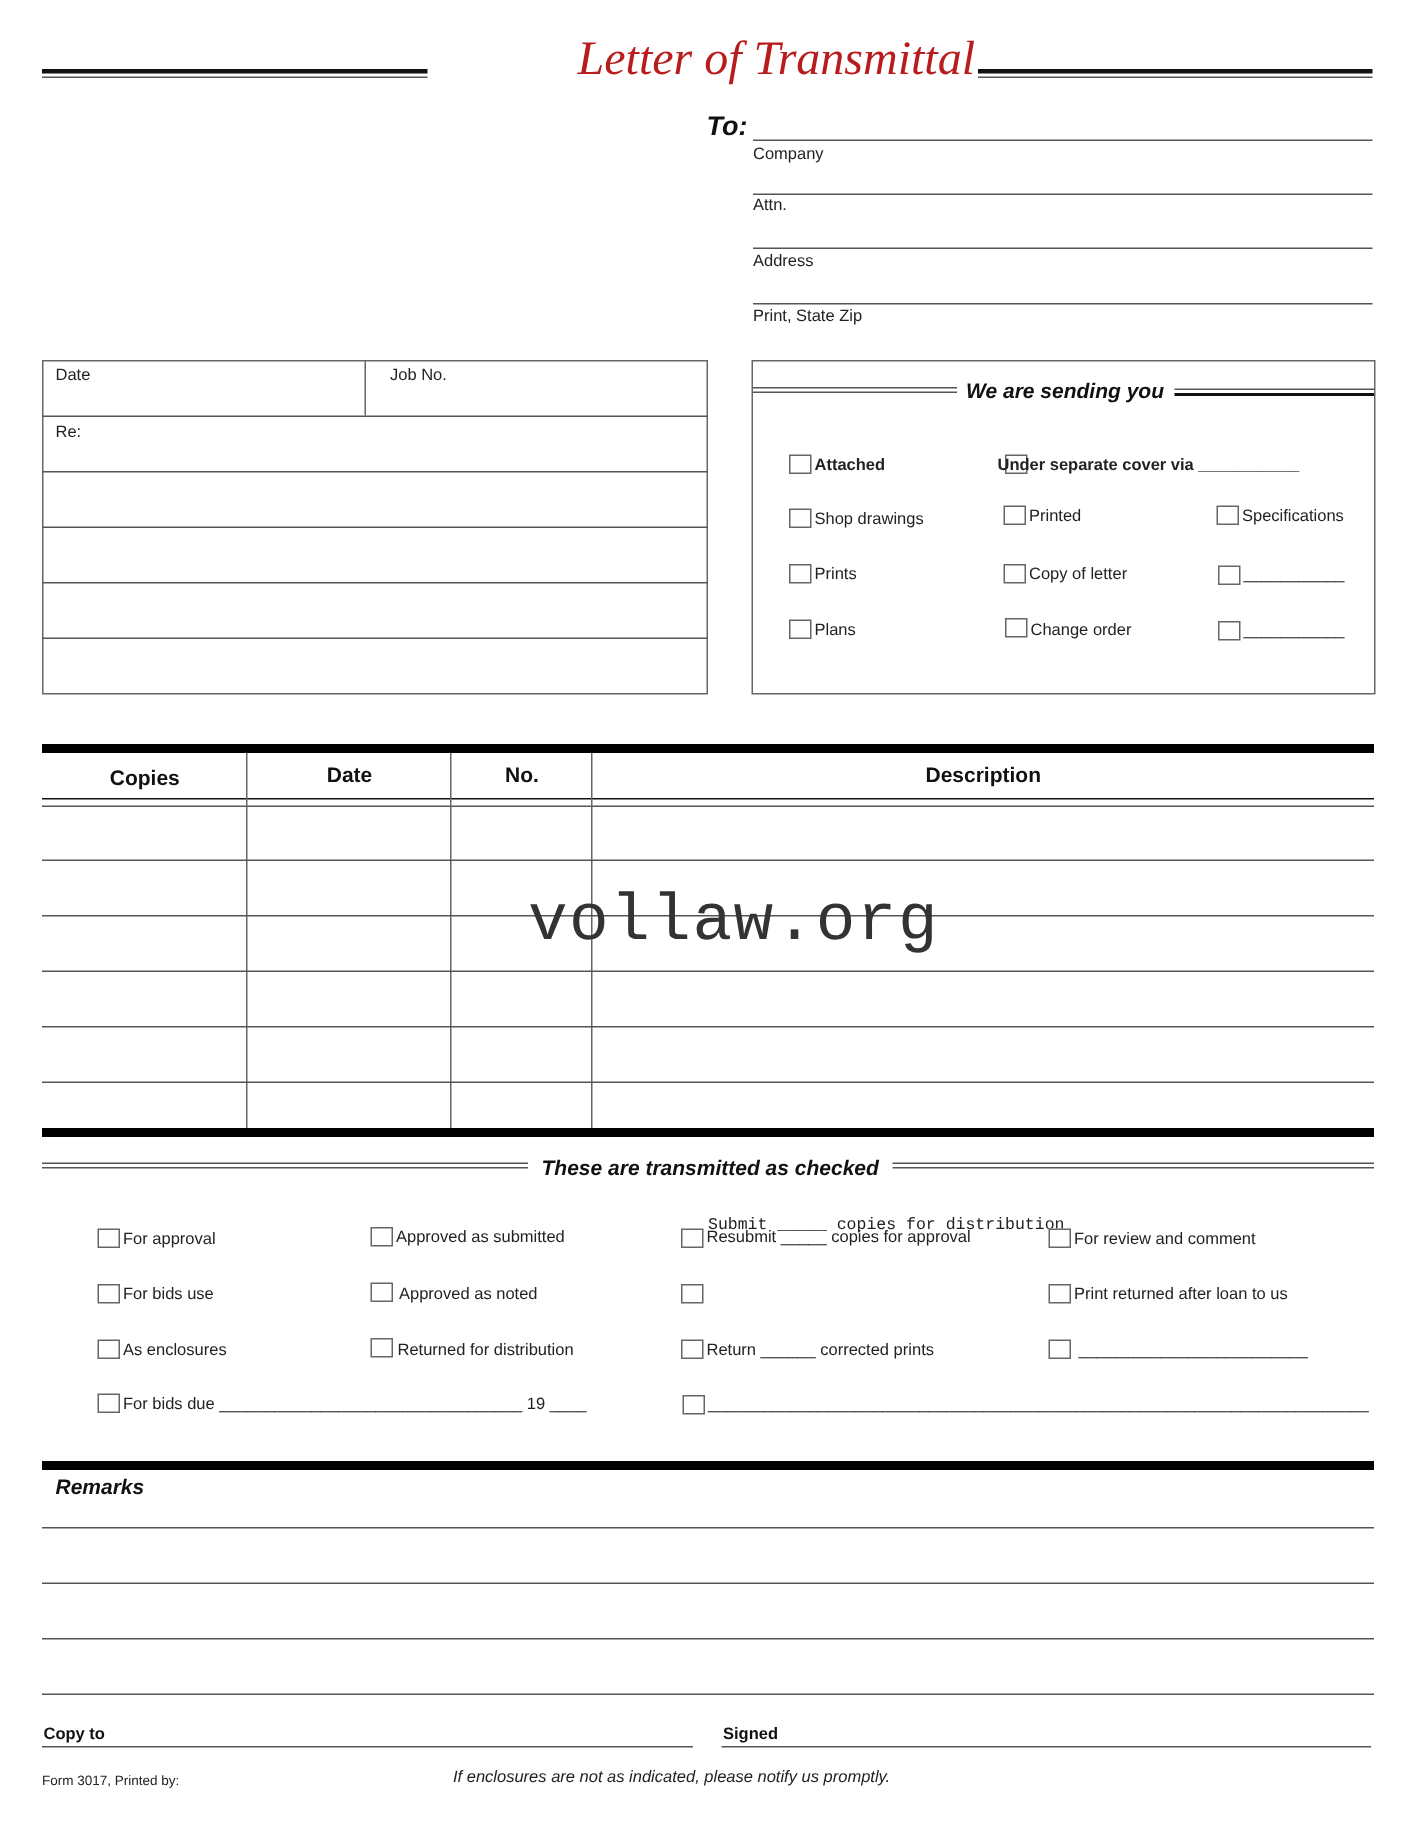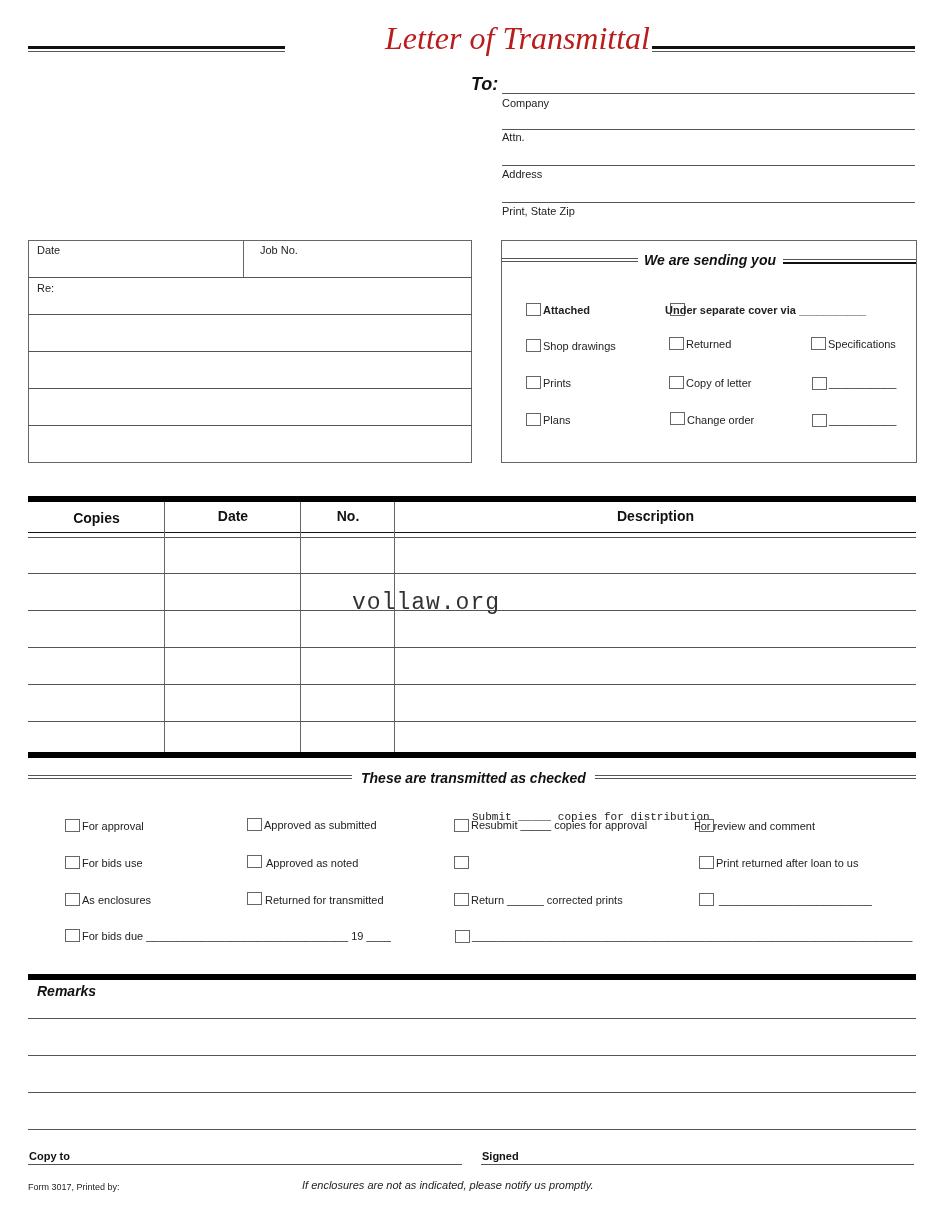--- a/index.html
+++ b/index.html
@@ -29,21 +29,21 @@
   .thin-dbl .b { position: absolute; left:0; right:0; top:3px; height:1px; background:#555; }
 
   .cb { position: absolute; width: 15px; height: 13px; border: 1px solid #666; background: #fff; }
   .cb-label { position: absolute; font-size: 11px; color: #222; white-space: nowrap; }
   .cb-label.bold { font-weight: bold; }
 
   .th { position: absolute; font-weight: bold; font-size: 14px; text-align: center; }
   .vline { position: absolute; width: 1px; background: #666; }
 
   .watermark { position: absolute; left: 352px; top: 590px; font-family: "Liberation Mono", monospace;
-               font-size: 23px; color: #333; letter-spacing: 1px; }
+               font-size: 44px; color: #333; letter-spacing: 1px; }
 
   .remarks-label { position: absolute; left: 37px; top: 983px; font-weight: bold; font-style: italic; font-size: 14px; }
   .sig-label { position: absolute; font-weight: bold; font-size: 11px; }
   .footer-left { position: absolute; left: 28px; top: 1182px; font-size: 9px; color: #222; }
   .footer-center { position: absolute; left: 302px; top: 1179px; font-style: italic; font-size: 11px; color: #222; }
 </style>
 </head>
 <body>
 
 <div class="dbl-rule" style="left:28px; top:46px; width:257px;">
@@ -96,21 +96,21 @@
   </div>
 
 <div class="cb" style="left:526px; top:303px;"></div>
 <div class="cb-label bold" style="left:543px; top:304px;">Attached</div>
 <div class="cb" style="left:670px; top:303px;"></div>
 <div class="cb-label bold" style="left:665px; top:304px;">Under separate cover via ___________</div>
 
 <div class="cb" style="left:526px; top:339px;"></div>
 <div class="cb-label" style="left:543px; top:340px;">Shop drawings</div>
 <div class="cb" style="left:669px; top:337px;"></div>
-<div class="cb-label" style="left:686px; top:338px;">Returned</div>
+<div class="cb-label" style="left:686px; top:338px;">Printed</div>
 <div class="cb" style="left:811px; top:337px;"></div>
 <div class="cb-label" style="left:828px; top:338px;">Specifications</div>
 
 <div class="cb" style="left:526px; top:376px;"></div>
 <div class="cb-label" style="left:543px; top:377px;">Prints</div>
 <div class="cb" style="left:669px; top:376px;"></div>
 <div class="cb-label" style="left:686px; top:377px;">Copy of letter</div>
 <div class="cb" style="left:812px; top:377px;"></div>
 <div class="cb-label" style="left:829px; top:377px;">___________</div>
 
@@ -165,33 +165,33 @@
 <div class="cb" style="left:65px; top:893px;"></div>
 <div class="cb-label" style="left:82px; top:894px;">As enclosures</div>
 <div class="cb" style="left:65px; top:929px;"></div>
 <div class="cb-label" style="left:82px; top:930px;">For bids due _________________________________ 19 ____</div>
 
 <div class="cb" style="left:247px; top:818px;"></div>
 <div class="cb-label" style="left:264px; top:819px;">Approved as submitted</div>
 <div class="cb" style="left:247px; top:855px;"></div>
 <div class="cb-label" style="left:266px; top:857px;">Approved as noted</div>
 <div class="cb" style="left:247px; top:892px;"></div>
-<div class="cb-label" style="left:265px; top:894px;">Returned for transmitted</div>
+<div class="cb-label" style="left:265px; top:894px;">Returned for distribution</div>
 
 <div class="cb" style="left:454px; top:819px;"></div>
 <div class="cb-label" style="left:471px; top:819px;">Resubmit _____ copies for approval</div>
 <div class="cb" style="left:454px; top:856px;"></div>
 <div class="cb-label" style="left:472px; top:811px;font-family:Liberation Mono, monospace;">Submit _____ copies for distribution</div>
 <div class="cb" style="left:454px; top:893px;"></div>
 <div class="cb-label" style="left:471px; top:894px;">Return ______ corrected prints</div>
 <div class="cb" style="left:455px; top:930px;"></div>
 <div class="cb-label" style="left:472px; top:930px;">________________________________________________________________________</div>
 
 <div class="cb" style="left:699px; top:819px;"></div>
-<div class="cb-label" style="left:694px; top:820px;">For review and comment</div>
+<div class="cb-label" style="left:716px; top:820px;">For review and comment</div>
 <div class="cb" style="left:699px; top:856px;"></div>
 <div class="cb-label" style="left:716px; top:857px;">Print returned after loan to us</div>
 <div class="cb" style="left:699px; top:893px;"></div>
 <div class="cb-label" style="left:719px; top:894px;">_________________________</div>
 
 <div class="thick" style="left:28px; top:974px; width:888px; height:6px;"></div>
 <div class="remarks-label">Remarks</div>
 <div class="abs" style="left:28px; top:1000px; width:888px; height:18px;"></div>
 <div class="line" style="left:28px; top:1018px; width:888px;"></div>
 <div class="abs" style="left:28px; top:1019px; width:888px; height:36px;"></div>

